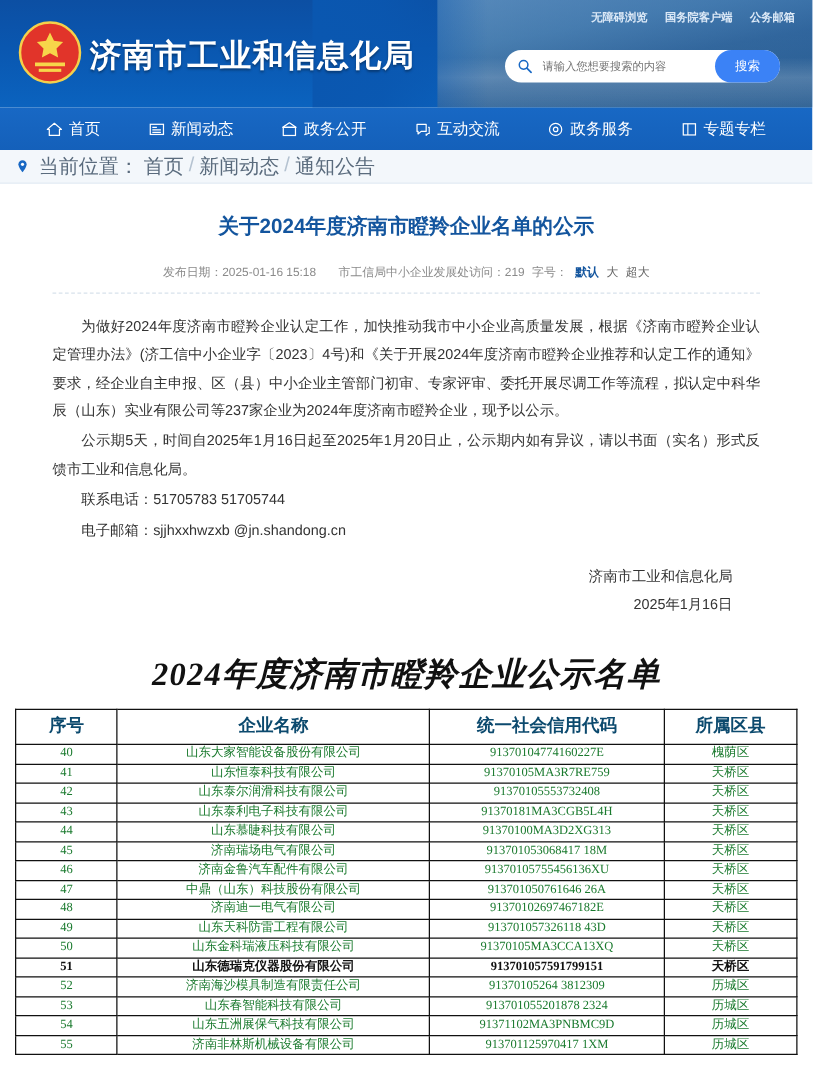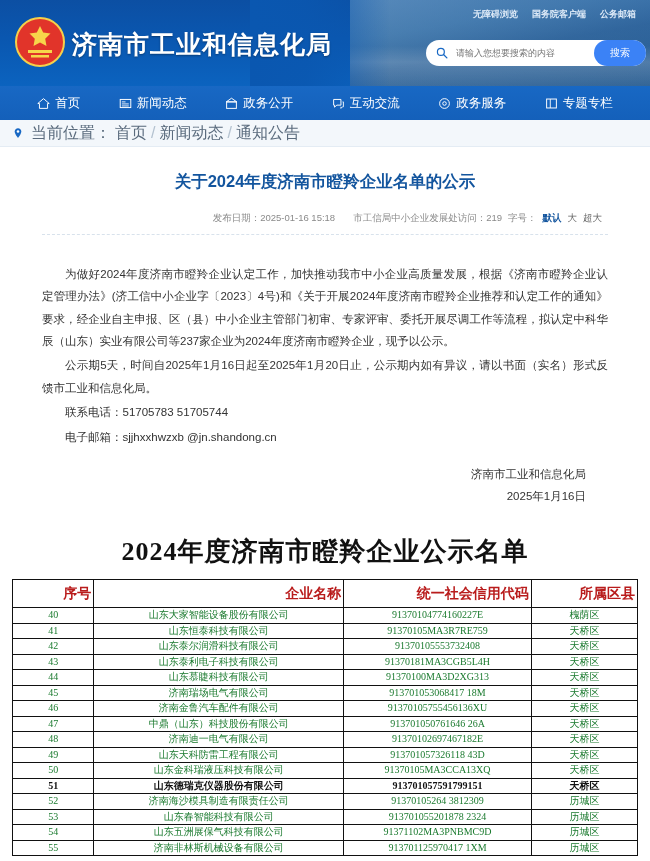--- a/index.html
+++ b/index.html
@@ -42,21 +42,21 @@
   .emblem{
     position:absolute;left:14px;top:16px;width:52px;height:52px;z-index:5;
   }
   .site-title{
     position:absolute;left:72px;top:28px;z-index:5;
     color:#fff;font-size:25px;font-weight:bold;letter-spacing:1px;
     font-family:"Liberation Serif","DejaVu Serif",serif;
     text-shadow:0 1px 2px rgba(0,0,0,.35);
   }
   .searchbox{
-    position:absolute;right:4px;top:40px;z-index:6;
+    position:absolute;right:26px;top:40px;z-index:6;
     width:220px;height:26px;background:#fff;border-radius:13px;
     display:flex;align-items:center;padding-left:10px;box-sizing:border-box;justify-content:center;
   }
   .searchbox .mag{width:12px;height:12px;flex:0 0 auto;margin-right:6px;}
   .searchbox input{
     border:0;outline:0;flex:1;font-size:9px;color:#999;
     font-family:"Liberation Sans","DejaVu Sans",sans-serif;background:transparent;
   }
   .searchbtn{
     width:52px;height:26px;border-radius:13px;background:#3b82f6;color:#fff;
@@ -86,31 +86,31 @@
   .crumb .sep{color:#b4c2d0;}
 
   
   .article{padding:22px 42px 4px 42px;}
   .art-title{
     text-align:center;font-size:16.5px;color:#13559e;font-weight:bold;
     line-height:1.5;margin-bottom:18px;
     font-family:"Liberation Sans","DejaVu Sans",sans-serif;
   }
   .meta{
-    display:flex;justify-content:flex-end;align-items:center;
+    display:flex;justify-content:center;align-items:center;
     border-bottom:1px dashed #d8e2ec;padding:0 6px 9px 6px;
     font-size:9.5px;color:#8a8a8a;
   }
   .meta .left{display:flex;gap:18px;}
   .meta .right{display:flex;align-items:center;gap:6px;}
   .meta .fs{color:#666;}
   .meta .fs.sel{color:#13559e;font-weight:bold;}
 
   .body-txt{
-    margin-top:28px;font-size:11.5px;line-height:1.95;color:#333;
+    margin-top:16px;font-size:11.5px;line-height:1.95;color:#333;
     text-align:justify;
   }
   .body-txt p{margin:0 0 2px 0;text-indent:2em;}
   .body-txt p.noind{text-indent:2em;}
 
   .attach{
     margin-top:12px;padding-left:2em;display:flex;align-items:center;gap:6px;
     font-size:11px;color:#333;
   }
   .attach .pdf{
@@ -118,36 +118,36 @@
   }
   .sign{
     margin-top:16px;text-align:right;font-size:11.5px;line-height:1.9;color:#333;
     padding-right:22px;
   }
 
   
   .list-title{
     text-align:center;margin:22px 0 10px 0;
     font-family:"Liberation Serif","DejaVu Serif",serif;
-    font-size:26px;font-weight:bold;color:#111;letter-spacing:1px;
+    font-size:26px;font-weight:bold;color:#111;letter-spacing:1px;font-style:italic;
   }
 
   
   .tbl-wrap{padding:0 12px 0 12px;}
   table.list{
     width:100%;border-collapse:collapse;table-layout:fixed;
     font-family:"Liberation Serif","DejaVu Serif",serif;
   }
   table.list th,table.list td{
     border:1px solid #111;text-align:center;color:#1a7a2e;
     font-size:10px;padding:1px 2px;line-height:1.25;white-space:nowrap;
     overflow:hidden;
   }
   table.list th{
-    color:#b91c1c;font-size:14px;font-weight:bold;padding:5px 2px;text-align:right;
+    color:#0c4a6e;font-size:14px;font-weight:bold;padding:5px 2px;
   }
   table.list td.idx{color:#1a7a2e;}
   table.list tr.hl td{color:#111;font-weight:bold;}
   col.c1{width:13%;}
   col.c2{width:40%;}
   col.c3{width:30%;}
   col.c4{width:17%;}
 </style>
 </head>
 <body>

